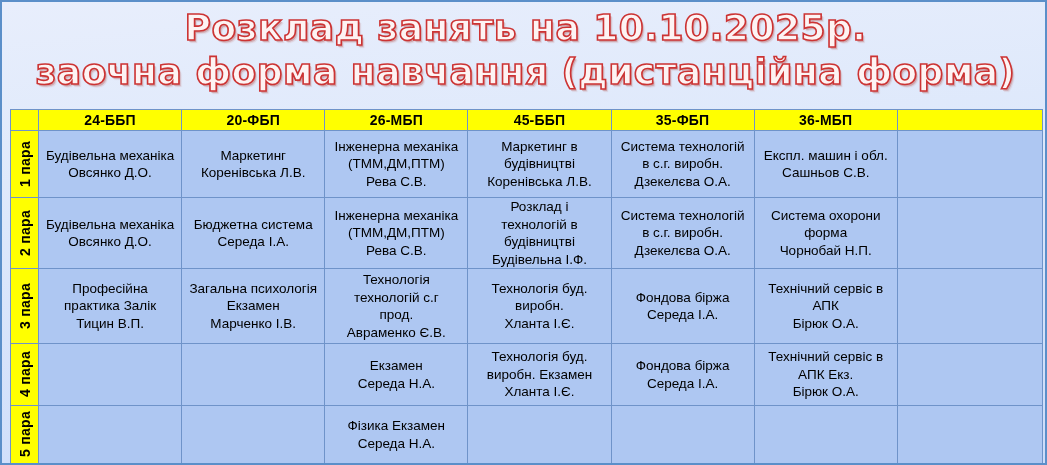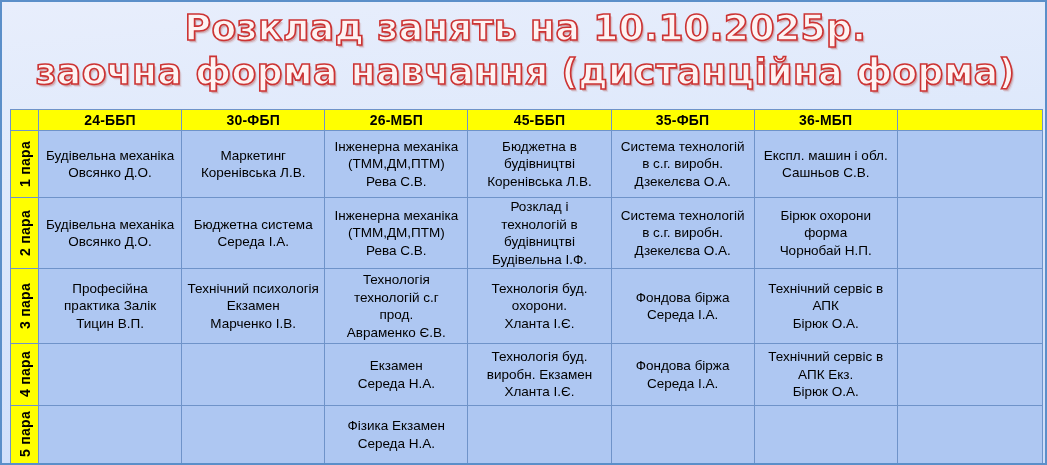--- a/index.html
+++ b/index.html
@@ -146,21 +146,21 @@
           <col class="c-grp">
         <col class="c-grp">
           <col class="c-grp">
           <col class="c-grp">
         <col class="c-last">
       </colgroup>
       <thead>
         <tr class="head">
           <th class="blank-head"></th>
           <th>24-ББП</th>
-          <th>30-ФБП</th>
+          <th>20-ФБП</th>
           <th>26-МБП</th>
           <th>45-ББП</th>
           <th>35-ФБП</th>
           <th>36-МБП</th>
           <th class="blank-head"></th>
         </tr>
       </thead>
       <tbody>
 
         <tr class="r1">
@@ -174,21 +174,21 @@
           <td class="cell">
             <span class="cell-line">Маркетинг</span>
             <span class="cell-line">Коренівська Л.В.</span>
           </td>
           <td class="cell">
             <span class="cell-line">Інженерна механіка</span>
             <span class="cell-line">(ТММ,ДМ,ПТМ)</span>
             <span class="cell-line">Рева С.В.</span>
           </td>
           <td class="cell">
-            <span class="cell-line">Бюджетна в</span>
+            <span class="cell-line">Маркетинг в</span>
             <span class="cell-line">будівництві</span>
             <span class="cell-line">Коренівська Л.В.</span>
           </td>
           <td class="cell">
             <span class="cell-line">Система технологій</span>
             <span class="cell-line">в с.г. виробн.</span>
             <span class="cell-line">Дзекелєва О.А.</span>
           </td>
           <td class="cell">
             <span class="cell-line">Експл. машин і обл.</span>
@@ -219,50 +219,50 @@
             <span class="cell-line">технологій в</span>
             <span class="cell-line">будівництві</span>
             <span class="cell-line">Будівельна І.Ф.</span>
           </td>
           <td class="cell">
             <span class="cell-line">Система технологій</span>
             <span class="cell-line">в с.г. виробн.</span>
             <span class="cell-line">Дзекелєва О.А.</span>
           </td>
           <td class="cell">
-            <span class="cell-line">Бірюк охорони</span>
+            <span class="cell-line">Система охорони</span>
             <span class="cell-line">форма</span>
             <span class="cell-line">Чорнобай Н.П.</span>
           </td>
           <td class="cell empty"></td>
         </tr>
 
         <tr class="r3">
           <td class="rowlabel">
             <span class="vtext">3 пара</span>
           </td>
           <td class="cell">
             <span class="cell-line">Професійна</span>
             <span class="cell-line">практика Залік</span>
             <span class="cell-line">Тицин В.П.</span>
           </td>
           <td class="cell">
-            <span class="cell-line">Технічний психологія</span>
+            <span class="cell-line">Загальна психологія</span>
             <span class="cell-line">Екзамен</span>
             <span class="cell-line">Марченко І.В.</span>
           </td>
           <td class="cell">
             <span class="cell-line">Технологія</span>
             <span class="cell-line">технологій с.г</span>
             <span class="cell-line">прод.</span>
             <span class="cell-line">Авраменко Є.В.</span>
           </td>
           <td class="cell">
             <span class="cell-line">Технологія буд.</span>
-            <span class="cell-line">охорони.</span>
+            <span class="cell-line">виробн.</span>
             <span class="cell-line">Хланта І.Є.</span>
           </td>
           <td class="cell">
             <span class="cell-line">Фондова біржа</span>
             <span class="cell-line">Середа І.А.</span>
           </td>
           <td class="cell">
             <span class="cell-line">Технічний сервіс в</span>
             <span class="cell-line">АПК</span>
             <span class="cell-line">Бірюк О.А.</span>

